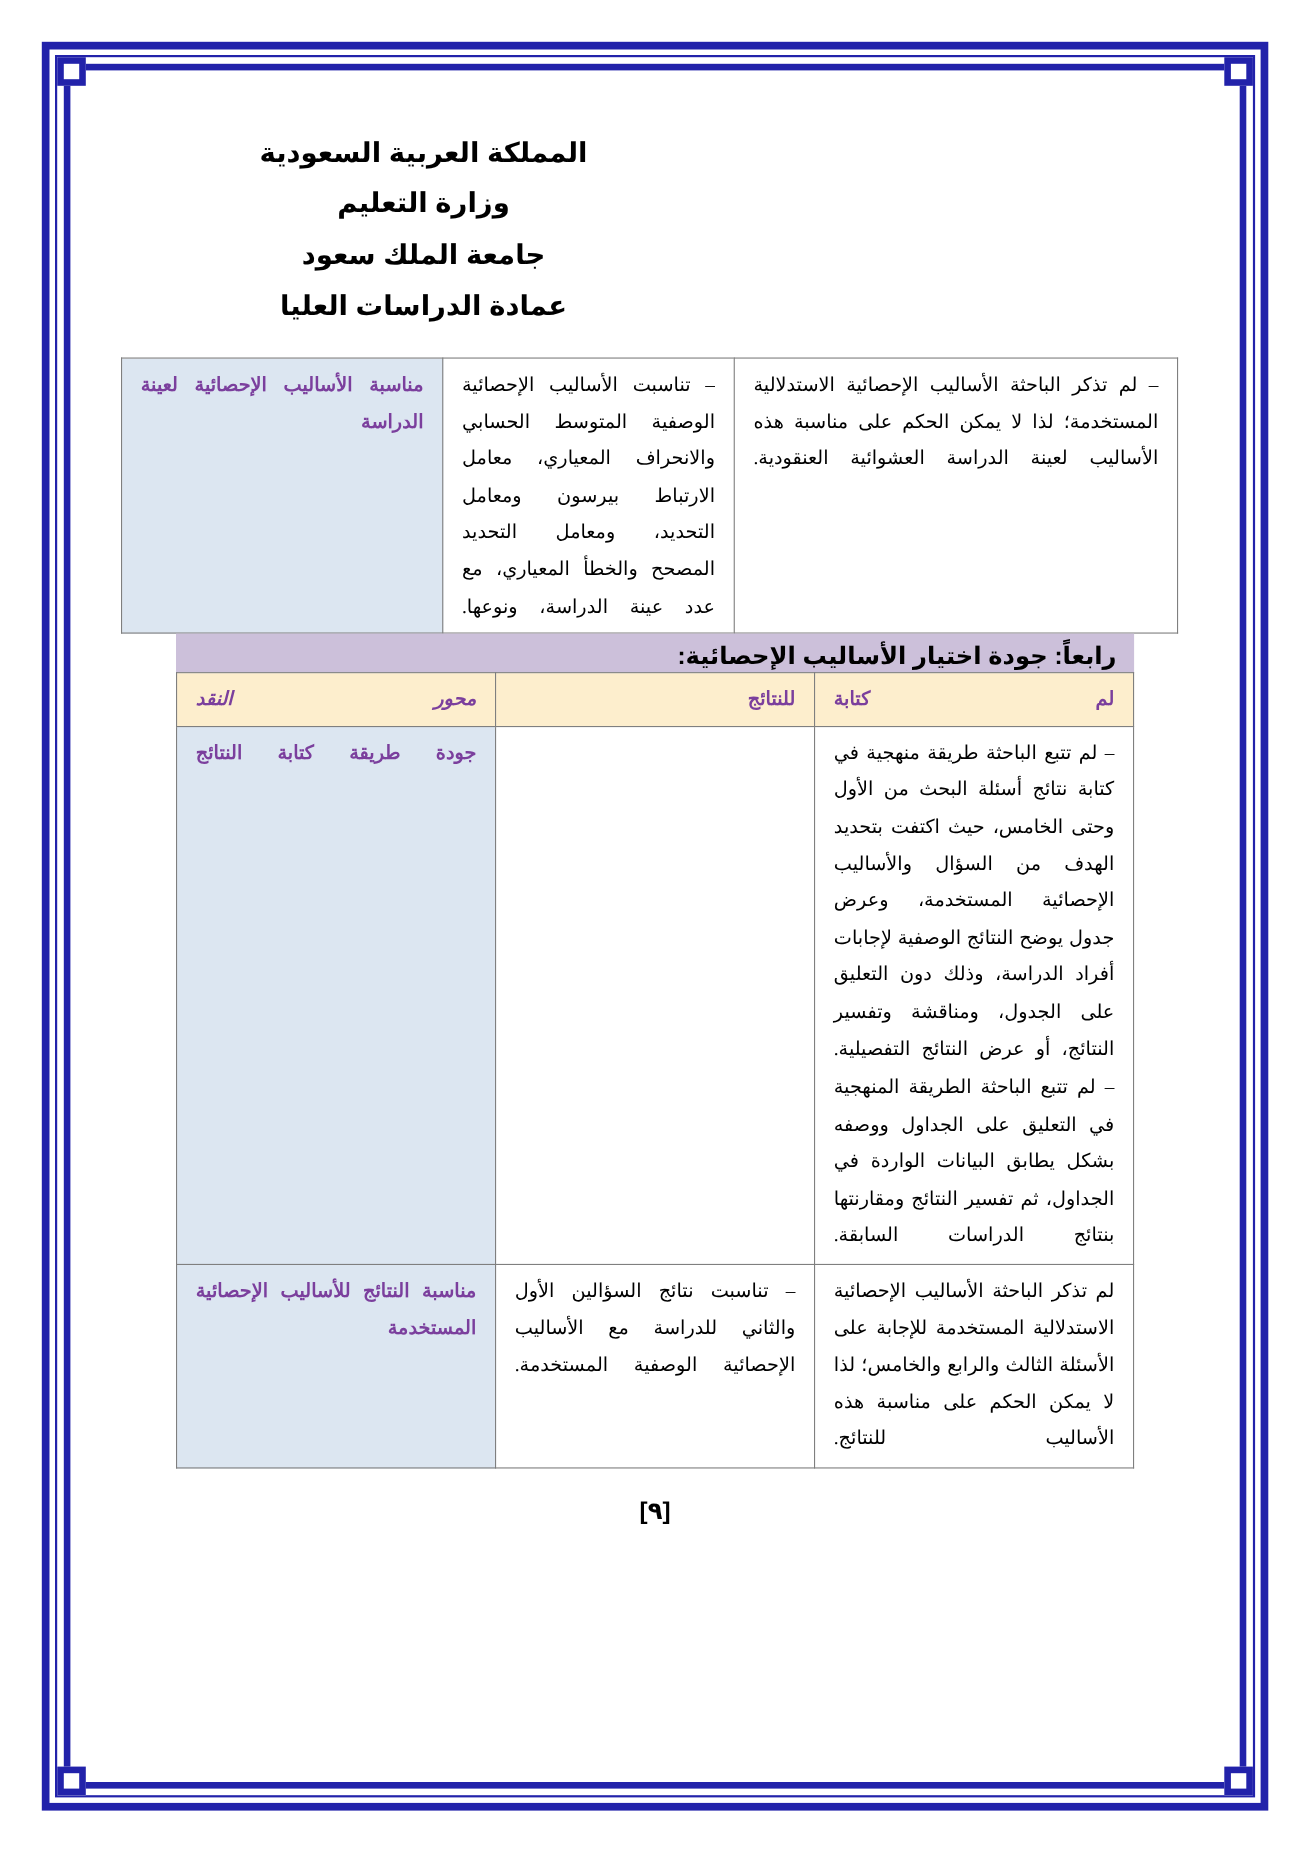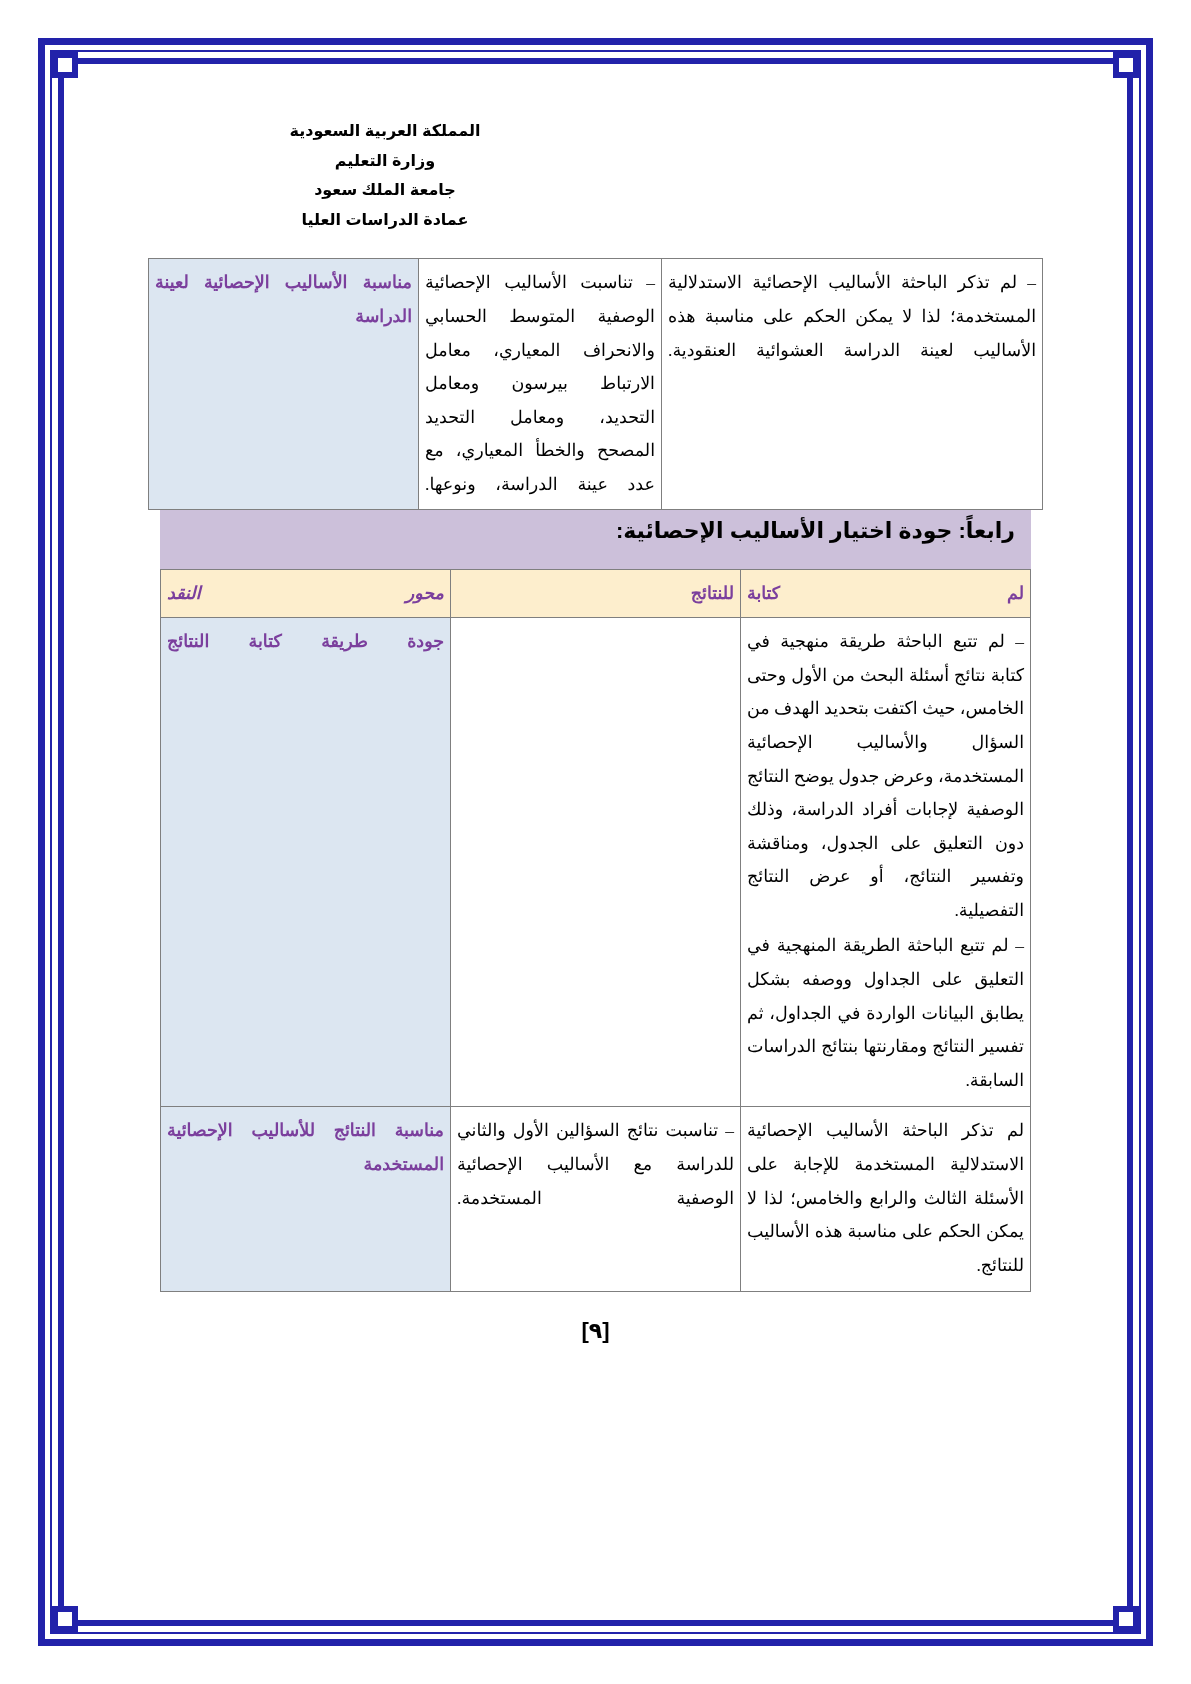--- a/index.html
+++ b/index.html
@@ -71,39 +71,39 @@
 
   
   .letterhead {
     text-align: center;
     margin: 18px 0 0 0;
     margin-right: auto;
     width: 300px;
     margin-left: 115px;
   }
   .letterhead div {
-    font-size: 16px;
+    font-size: 25px;
     line-height: 1.85;
     font-weight: 600;
     letter-spacing: 0;
     white-space: nowrap;
     font-family: "Liberation Sans", "DejaVu Sans", sans-serif;
   }
 
   
   table.crit {
     border-collapse: collapse;
     width: 871px;
     margin: 0 auto;
     table-layout: fixed;
   }
   table.crit td, table.crit th {
     border: 1px solid #7f7f7f;
     vertical-align: top;
-    padding: 7px 6px;
+    padding: 7px 17px;
     font-size: 17.5px;
     line-height: 1.92;
     text-align: justify;
     text-align-last: justify;
     font-family: "Liberation Serif", "DejaVu Serif", serif;
   }
   td.label-cell {
     width: 257px;
     background: #dce6f1;
     color: #7b3f9d;
@@ -134,21 +134,21 @@
   }
 
   
   .section-bar {
     width: 871px;
     margin: 0 auto;
     background: #ccc0da;
     color: #000000;
     font-weight: bold;
     font-size: 22px;
-    padding: 8px 16px 25px 16px;
+    padding: 8px 16px 1px 16px;
     box-sizing: border-box;
     text-align: right;
     font-family: "Liberation Sans", "DejaVu Sans", sans-serif;
   }
 
   
   .page-number {
     text-align: center;
     font-size: 22px;
     font-weight: bold;

